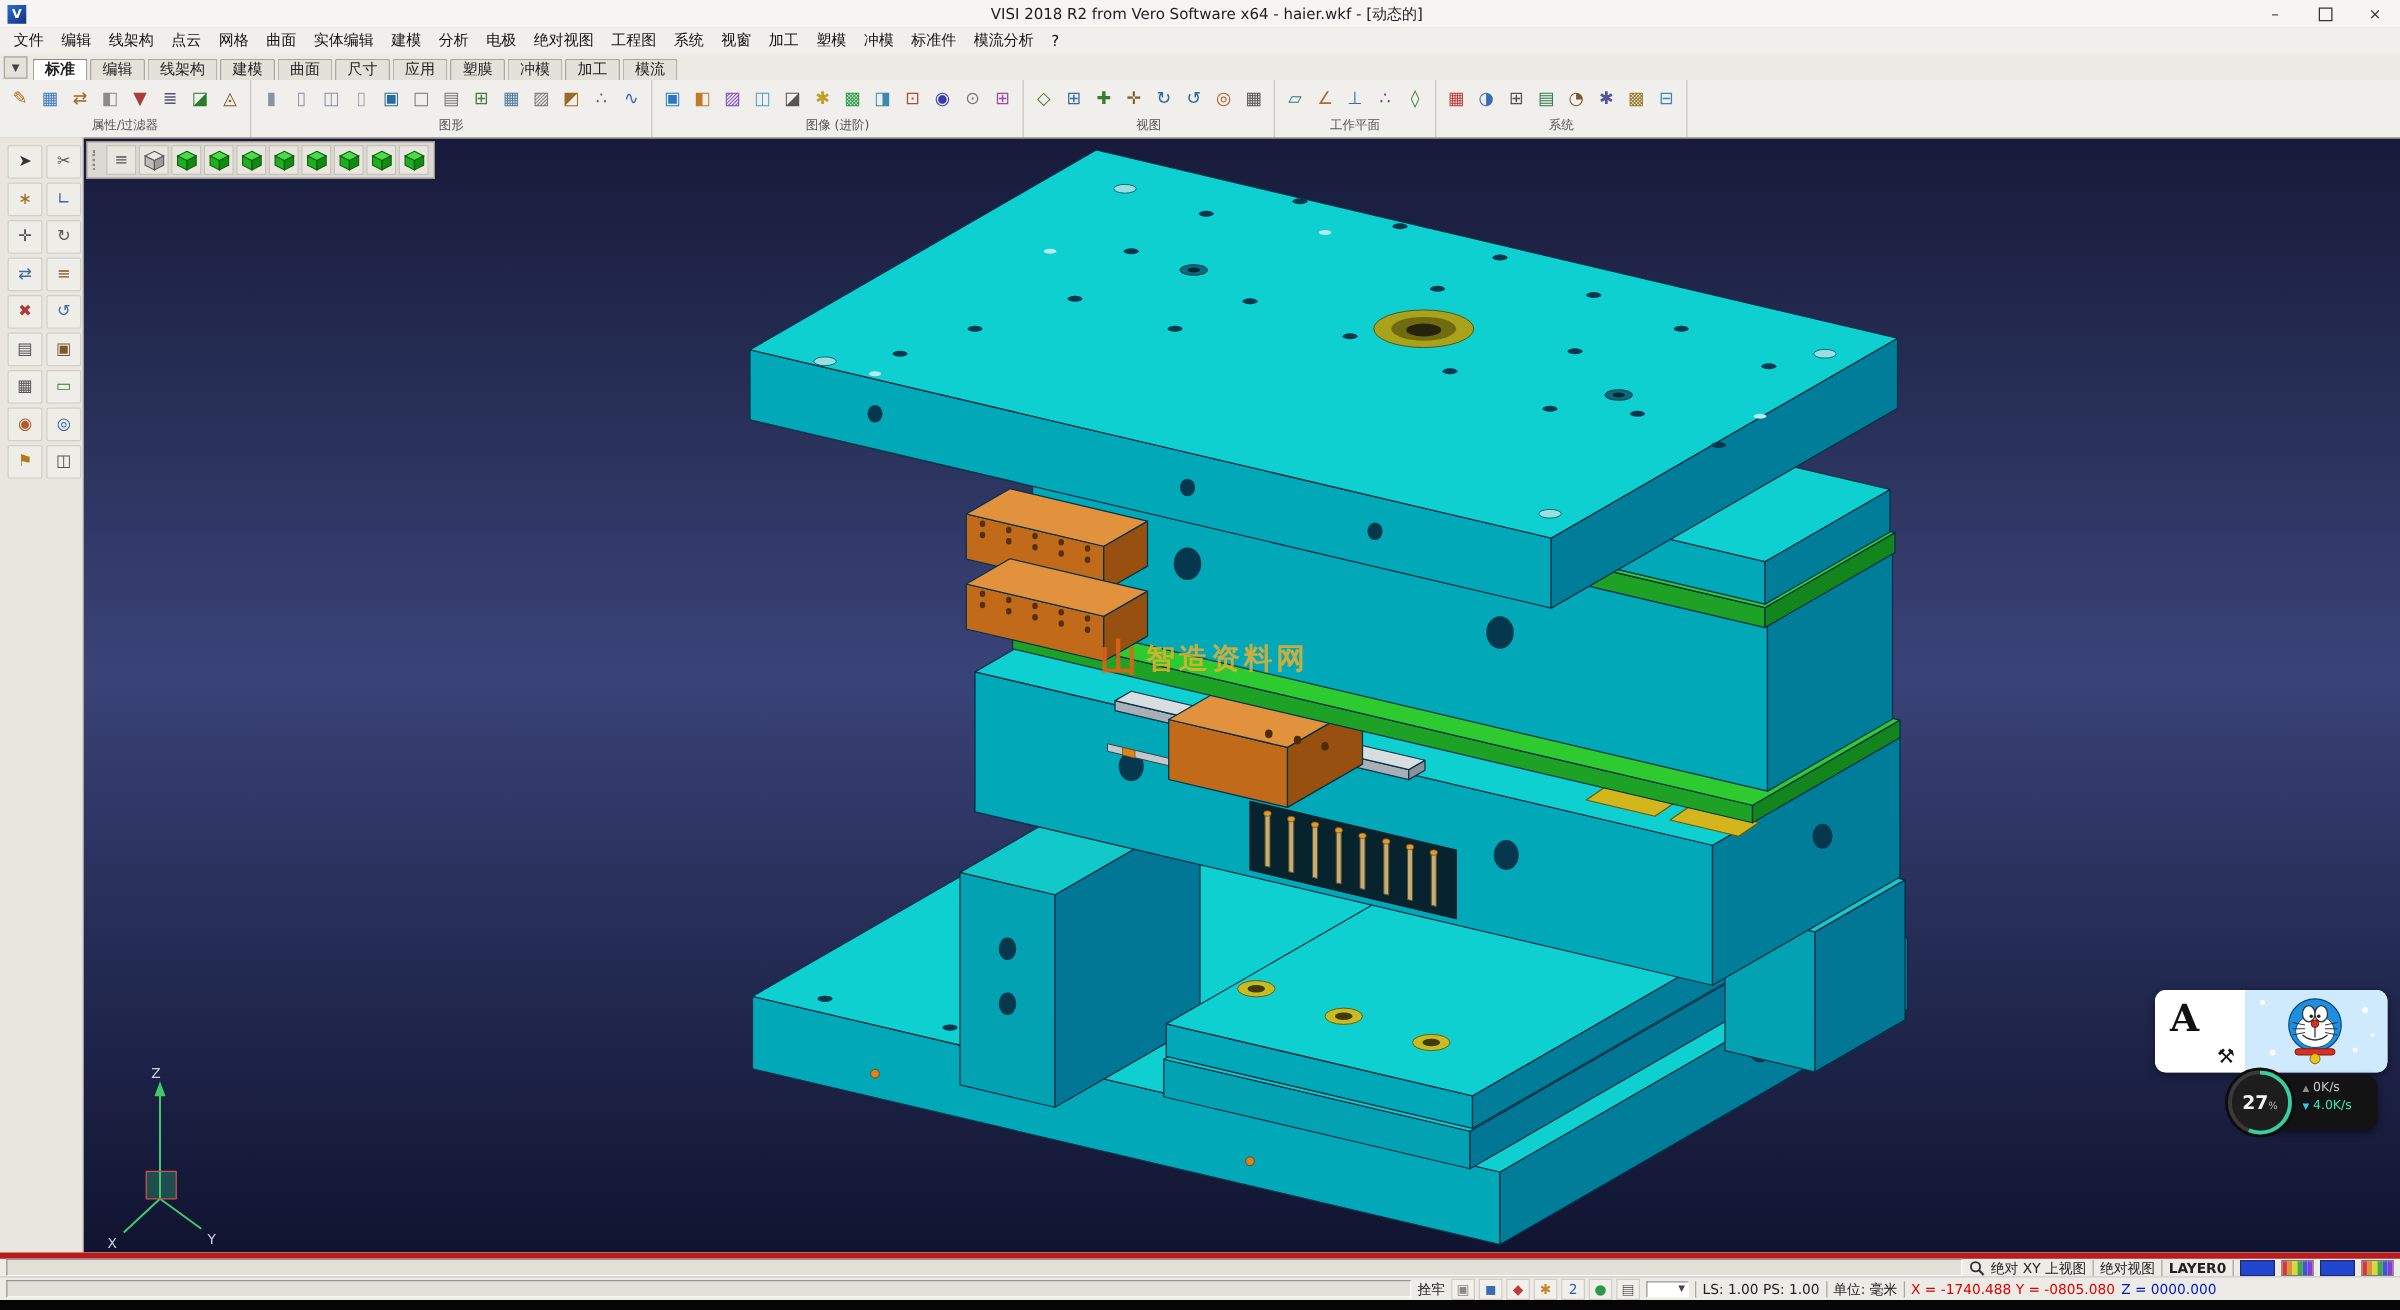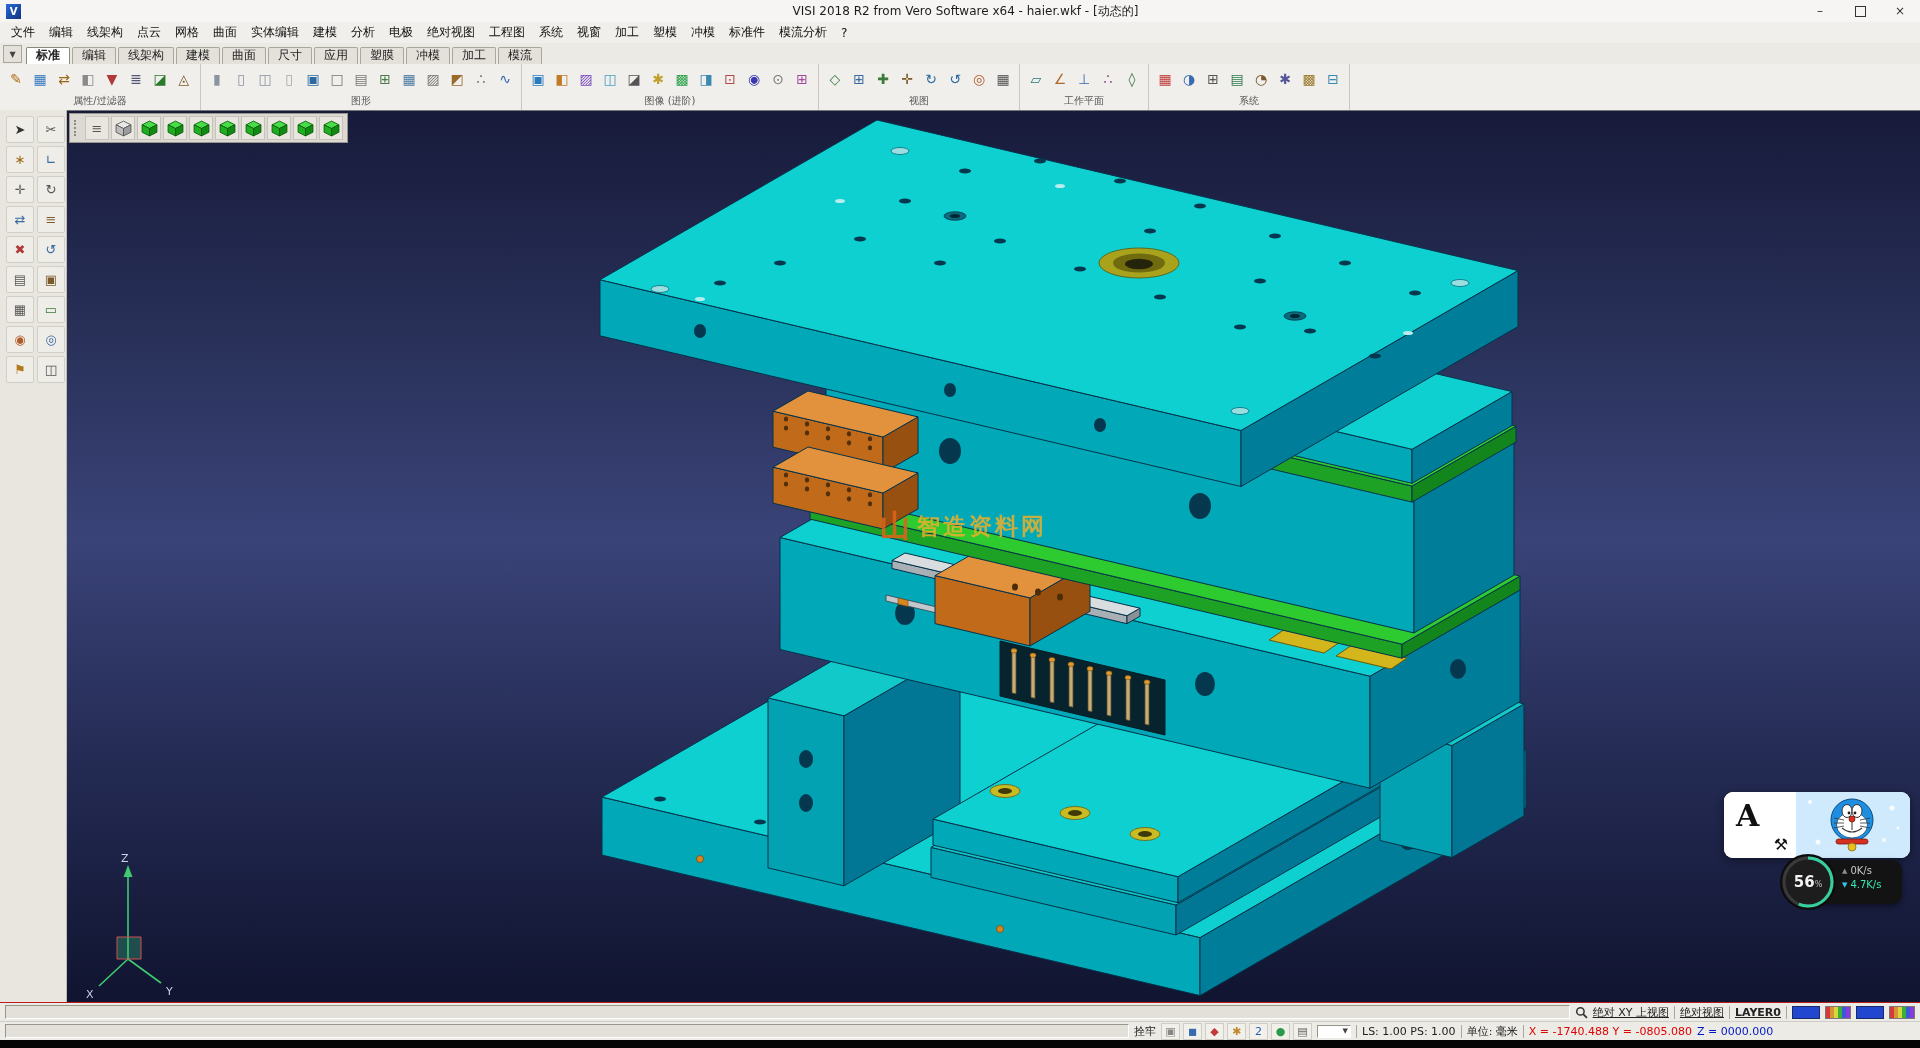--- a/index.html
+++ b/index.html
@@ -65,21 +65,21 @@
   .sc-text .pct{font-size:8px;font-weight:normal;color:#bdbdbd;}
   .speed-rows{position:absolute;left:62px;top:11px;display:flex;flex-direction:column;gap:3px;font-size:10px;}
   .srow{display:flex;align-items:center;gap:3px;white-space:nowrap;}
   .arr-up{color:#8d8d8d;font-size:7px;}
   .arr-dn{color:#35c9e8;font-size:7px;}
   .sup{color:#c9c9c9;}
   .sdn{color:#35e8b0;}
 
   
   .status1,.status2{position:absolute;left:0;right:0;height:19px;background:#edebe6;display:flex;align-items:center;font-size:11px;color:#222;gap:5px;padding:0 5px;box-sizing:border-box;}
-  .status1{top:1002px;border-top:1px solid #b91c1c;text-decoration:underline;}
+  .status1{top:1002px;border-top:5px solid #b91c1c;}
   .status2{top:1021px;border-top:1px solid #cfccc5;}
   .sunken{background:#e3e0d9;border:1px solid;border-color:#98958d #ffffff #ffffff #98958d;height:12px;}
   .s-flex{flex:1;}
   .vsep{width:1px;height:13px;background:#aaa79f;flex:0 0 auto;}
   .stext{white-space:nowrap;}
   .layer{font-weight:bold;}
   .blueblock{width:26px;height:11px;background:#2147d0;border:1px solid #1a2a66;flex:0 0 auto;}
   .palette{display:flex;height:11px;border:1px solid #777;flex:0 0 auto;}
   .pcell{width:4px;height:11px;}
   .sicon{width:17px;height:15px;display:flex;align-items:center;justify-content:center;font-size:11px;border:1px solid #d0cdc6;background:#f2f0ea;}
@@ -531,30 +531,30 @@
       </div>
     </div>
 
     <div class="speed">
       <div class="speed-pill"></div>
       <div class="speed-circle">
         <svg width="56" height="56" viewBox="0 0 56 56">
           <circle cx="28" cy="28" r="24" fill="none" stroke="#3a3a3a" stroke-width="3"></circle>
           <circle cx="28" cy="28" r="24" fill="none" stroke="#35d0a0" stroke-width="3" stroke-dasharray="84.4 150.8" transform="rotate(-90 28 28)"></circle>
         </svg>
-        <span class="sc-text"><span>56</span><span class="pct">%</span></span>
+        <span class="sc-text"><span>27</span><span class="pct">%</span></span>
       </div>
       <div class="speed-rows">
         <div class="srow">
             <span class="arr-up">▲</span>
             <span class="sup">0K/s</span>
           </div>
         <div class="srow">
             <span class="arr-dn">▼</span>
-            <span class="sdn">4.7K/s</span>
+            <span class="sdn">4.0K/s</span>
           </div>
       </div>
     </div>
   </div>
 
   <div class="status1">
     <div class="sunken s-flex"></div>
     <span class="mag">
       <svg width="13" height="13" viewBox="0 0 12 12">
           <circle cx="5" cy="5" r="3.4" fill="none" stroke="#333" stroke-width="1.4"></circle>

